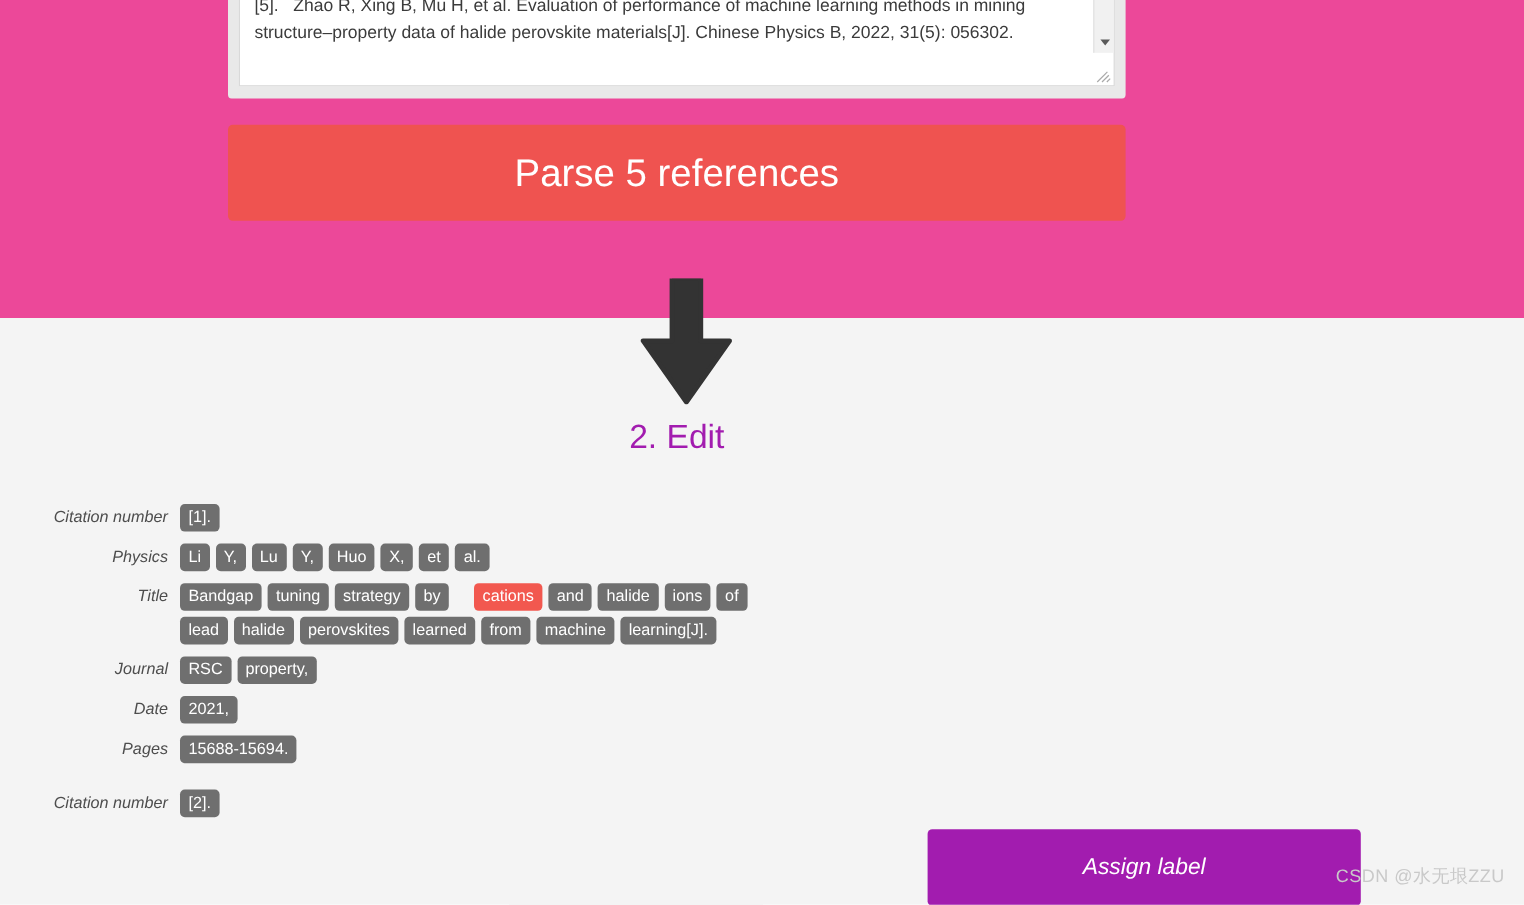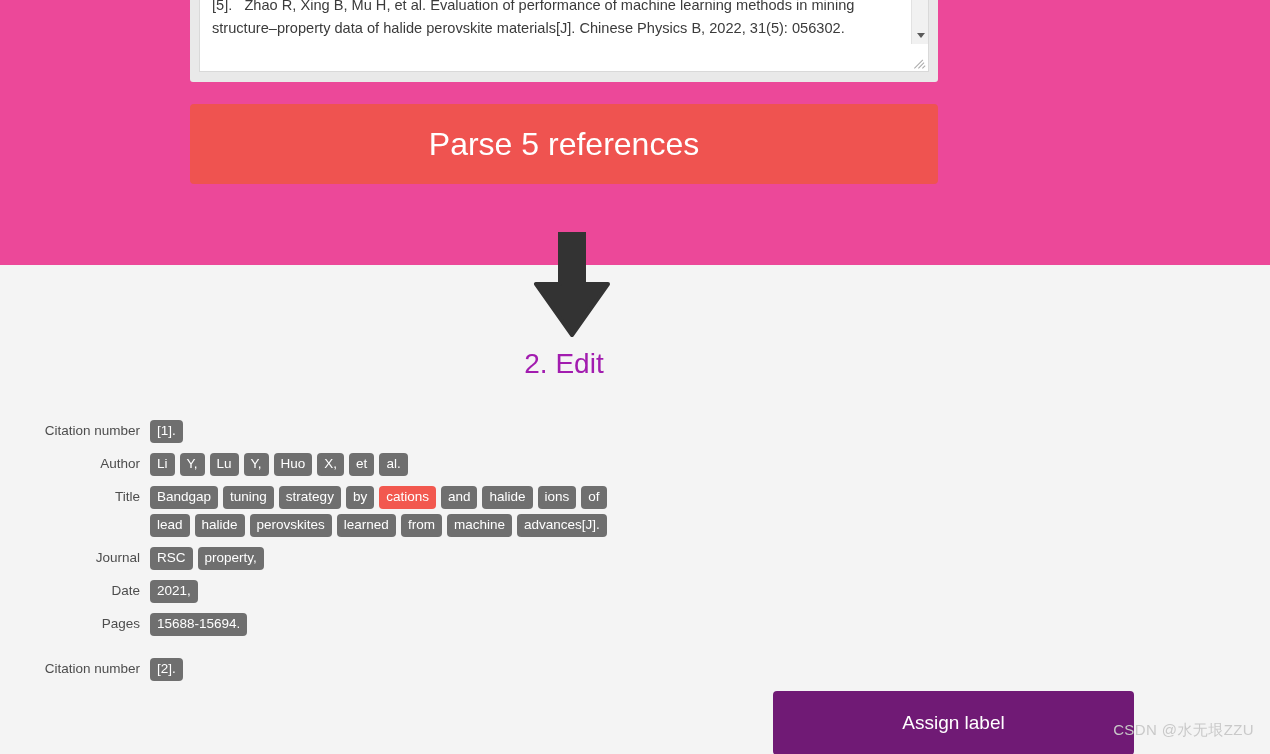--- a/index.html
+++ b/index.html
@@ -136,20 +136,21 @@
     margin-bottom: 10px;
   }
 
   .field-label {
     width: 150px;
     flex: 0 0 150px;
     text-align: right;
     padding-right: 10px;
     padding-top: 3px;
     font-size: 13.5px;
+    font-style: italic;
     color: #4d4d4d;
   }
 
   .field-tokens {
     flex: 1 1 auto;
     max-width: 495px;
     display: flex;
     flex-wrap: wrap;
     gap: 5px 5px;
   }
@@ -158,37 +159,37 @@
     display: inline-block;
     background: #6f6f6f;
     color: #ffffff;
     font-size: 13.5px;
     line-height: 16px;
     padding: 3px 7px 4px 7px;
     border-radius: 4px;
     white-space: nowrap;
     cursor: pointer;
   }
-  .token.highlight { background: #f2584f; }
+  .token.highlight { background: #f2584f; margin-left: 16px; }
 
   .field-row.spaced { margin-top: 22px; }
 
   
   .assign-button {
     position: absolute;
     left: 773px; top: 426px;
     width: 361px; height: 64px;
-    background: #701a75;
+    background: #a21caf;
     border: none;
     border-radius: 4px;
     color: #ffffff;
     font-size: 19px;
     font-family: "Liberation Sans", sans-serif;
     cursor: pointer;
-    display: flex; align-items: center; justify-content: center;
+    display: flex; align-items: center; justify-content: center; font-style: italic;
   }
 
   
   .watermark {
     position: absolute;
     right: 16px; bottom: 14px;
     font-size: 15px;
     color: #c9c9c9;
     letter-spacing: 0.4px;
     user-select: none;
@@ -232,21 +233,21 @@
     <div class="fields">
 
       <div class="field-row">
         <div class="field-label">Citation number</div>
         <div class="field-tokens">
             <span class="token">[1].</span>
           </div>
       </div>
 
       <div class="field-row">
-        <div class="field-label">Author</div>
+        <div class="field-label">Physics</div>
         <div class="field-tokens">
             <span class="token">Li</span>
             <span class="token">Y,</span>
             <span class="token">Lu</span>
             <span class="token">Y,</span>
             <span class="token">Huo</span>
             <span class="token">X,</span>
             <span class="token">et</span>
             <span class="token">al.</span>
           </div>
@@ -263,21 +264,21 @@
             <span class="token">and</span>
             <span class="token">halide</span>
             <span class="token">ions</span>
             <span class="token">of</span>
             <span class="token">lead</span>
             <span class="token">halide</span>
             <span class="token">perovskites</span>
             <span class="token">learned</span>
             <span class="token">from</span>
             <span class="token">machine</span>
-            <span class="token">advances[J].</span>
+            <span class="token">learning[J].</span>
           </div>
       </div>
 
       <div class="field-row">
         <div class="field-label">Journal</div>
         <div class="field-tokens">
             <span class="token">RSC</span>
             <span class="token">property,</span>
           </div>
       </div>

